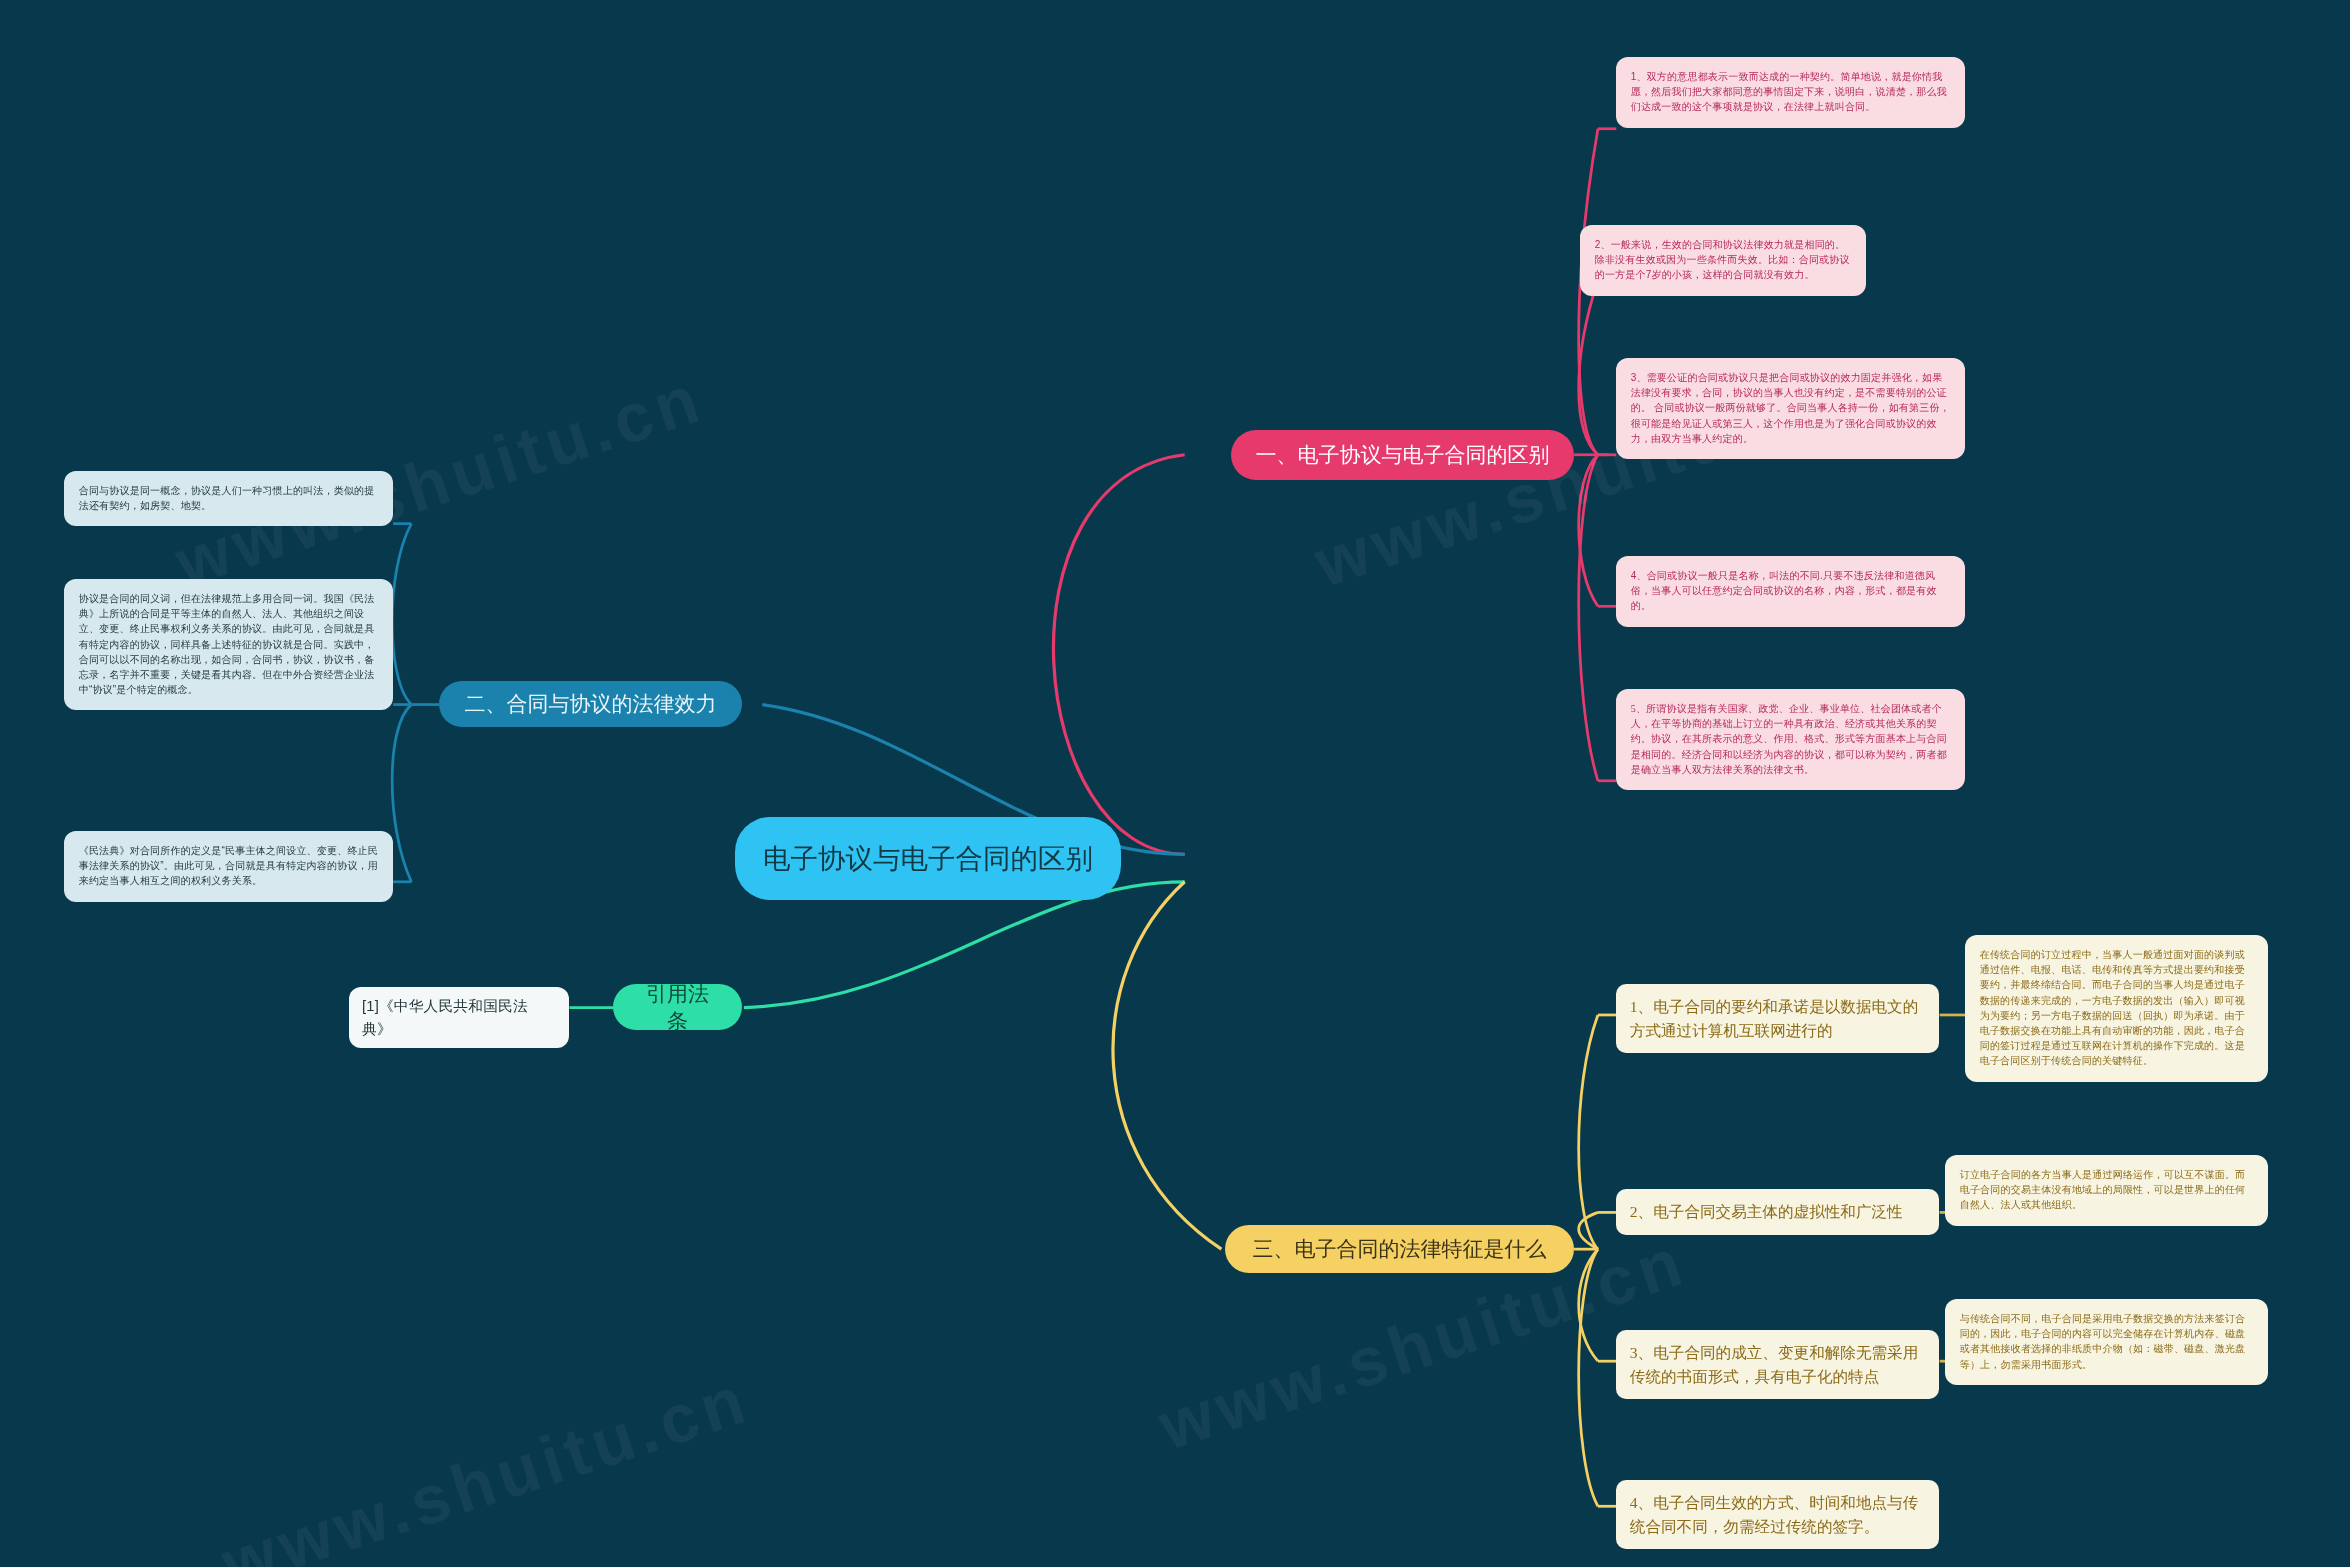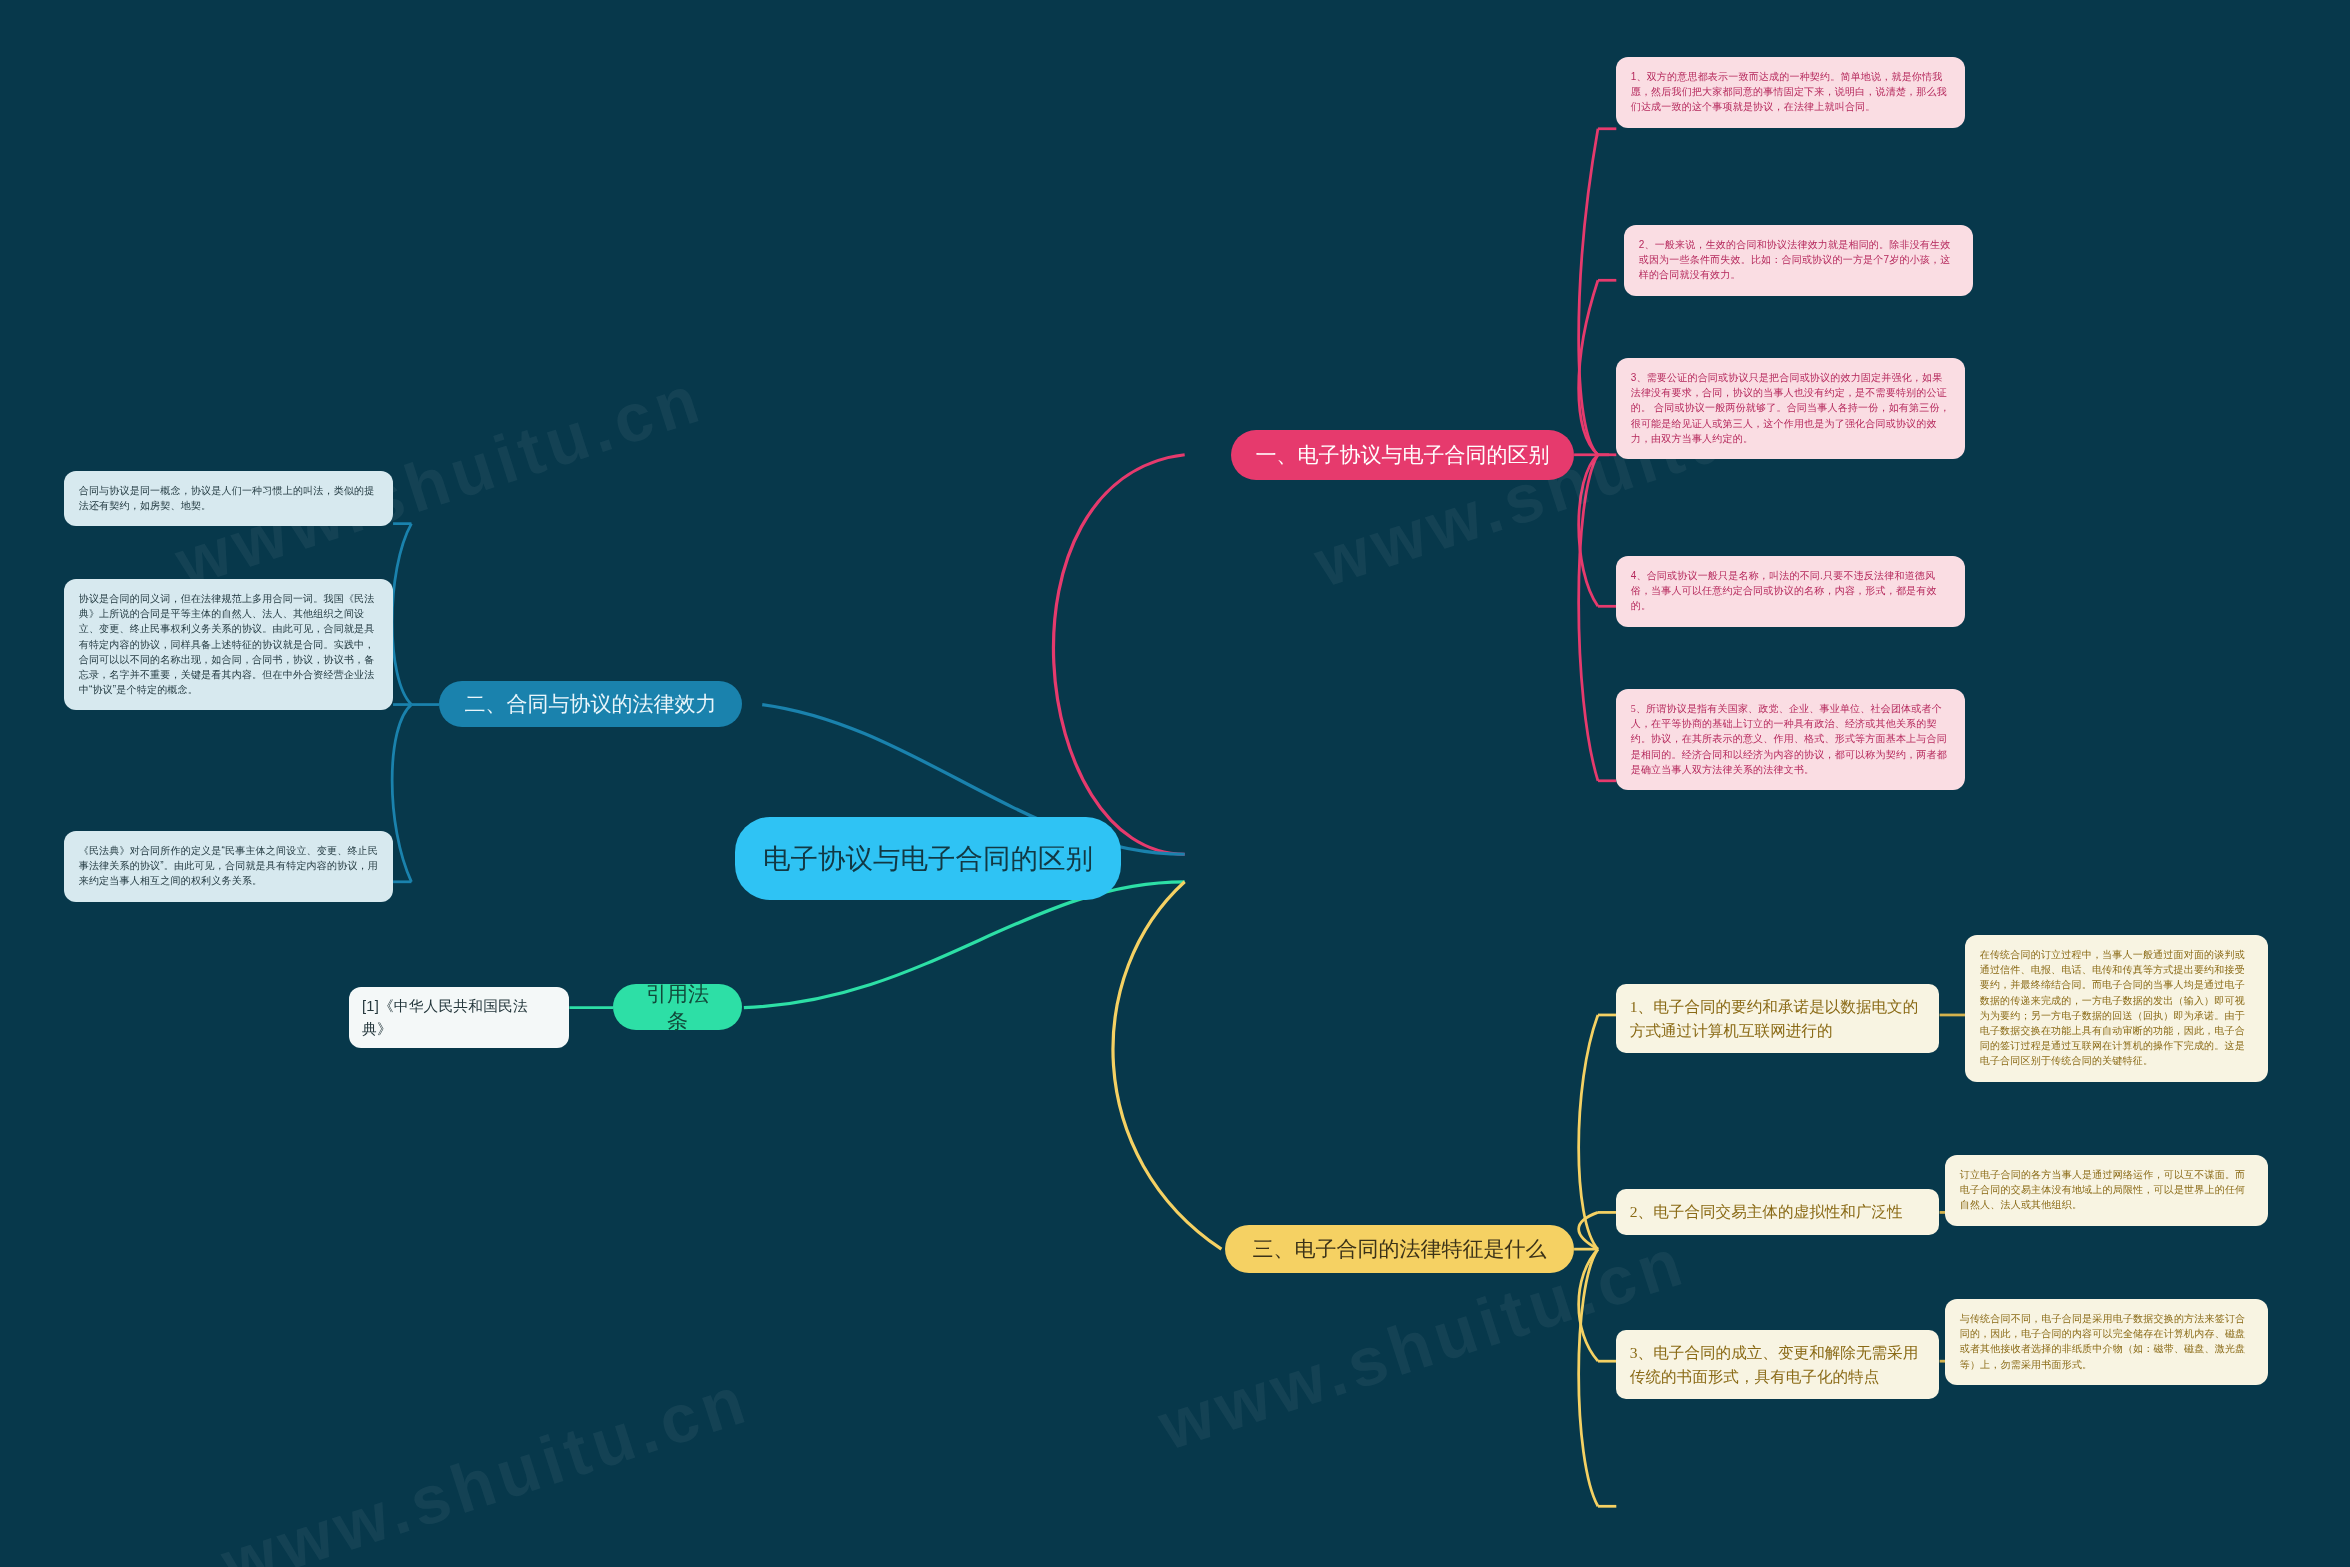--- a/index.html
+++ b/index.html
@@ -151,38 +151,39 @@
   <div class="wm wm1">www.shuitu.cn</div>
   <div class="wm wm2">www.shuitu.cn</div>
   <div class="wm wm3">www.shuitu.cn</div>
   <div class="wm wm4">www.shuitu.cn</div>
 
   <div class="node central" style="left:735px; top:817px; width:386px; height:83px;">电子协议与电子合同的区别</div>
 
   <div class="node branch branch-pink" style="left:1231px; top:430px; width:343px; height:50px;">一、电子协议与电子合同的区别</div>
 
   <div class="node leaf leaf-pink" style="left:1616px; top:57px; width:349px;">1、双方的意思都表示一致而达成的一种契约。简单地说，就是你情我愿，然后我们把大家都同意的事情固定下来，说明白，说清楚，那么我们达成一致的这个事项就是协议，在法律上就叫合同。</div>
-  <div class="node leaf leaf-pink" style="left:1624px; top:225px; width:349px;">2、一般来说，生效的合同和协议法律效力就是相同的。除非没有生效或因为一些条件而失效。比如：合同或协议的一方是个7岁的小孩，这样的合同就没有效力。</div>
+  <div class="node leaf leaf-pink" style="left:1580px; top:225px; width:286px;">2、一般来说，生效的合同和协议法律效力就是相同的。除非没有生效或因为一些条件而失效。比如：合同或协议的一方是个7岁的小孩，这样的合同就没有效力。</div>
   <div class="node leaf leaf-pink" style="left:1616px; top:358px; width:349px;">3、需要公证的合同或协议只是把合同或协议的效力固定并强化，如果法律没有要求，合同，协议的当事人也没有约定，是不需要特别的公证的。 合同或协议一般两份就够了。合同当事人各持一份，如有第三份，很可能是给见证人或第三人，这个作用也是为了强化合同或协议的效力，由双方当事人约定的。</div>
   <div class="node leaf leaf-pink" style="left:1616px; top:556px; width:349px;">4、合同或协议一般只是名称，叫法的不同.只要不违反法律和道德风俗，当事人可以任意约定合同或协议的名称，内容，形式，都是有效的。</div>
   <div class="node leaf leaf-pink" style="left:1616px; top:689px; width:349px;font-family:Liberation Serif, serif;">5、所谓协议是指有关国家、政党、企业、事业单位、社会团体或者个人，在平等协商的基础上订立的一种具有政治、经济或其他关系的契约。协议，在其所表示的意义、作用、格式、形式等方面基本上与合同是相同的。经济合同和以经济为内容的协议，都可以称为契约，两者都是确立当事人双方法律关系的法律文书。</div>
 
   <div class="node branch branch-teal" style="left:439px; top:681px; width:303px; height:46px;">二、合同与协议的法律效力</div>
 
   <div class="node leaf leaf-teal" style="left:64px; top:471px; width:329px;">合同与协议是同一概念，协议是人们一种习惯上的叫法，类似的提法还有契约，如房契、地契。</div>
   <div class="node leaf leaf-teal" style="left:64px; top:579px; width:329px;">协议是合同的同义词，但在法律规范上多用合同一词。我国《民法典》上所说的合同是平等主体的自然人、法人、其他组织之间设立、变更、终止民事权利义务关系的协议。由此可见，合同就是具有特定内容的协议，同样具备上述特征的协议就是合同。实践中，合同可以以不同的名称出现，如合同，合同书，协议，协议书，备忘录，名字并不重要，关键是看其内容。但在中外合资经营企业法中“协议”是个特定的概念。</div>
   <div class="node leaf leaf-teal" style="left:64px; top:831px; width:329px;">《民法典》对合同所作的定义是“民事主体之间设立、变更、终止民事法律关系的协议”。由此可见，合同就是具有特定内容的协议，用来约定当事人相互之间的权利义务关系。</div>
 
   <div class="node branch branch-green" style="left:613px; top:984px; width:129px; height:46px;">引用法条</div>
   <div class="node leaf leaf-white" style="left:349px; top:987px; width:220px; padding:8.3px 13px; font-size:14.7px;">[1]《中华人民共和国民法典》</div>
 
   <div class="node branch branch-yellow" style="left:1225px; top:1225px; width:349px; height:48px;">三、电子合同的法律特征是什么</div>
 
   <div class="node sub-yellow" style="left:1616px; top:984px; width:323px;">1、电子合同的要约和承诺是以数据电文的方式通过计算机互联网进行的</div>
   <div class="node sub-yellow" style="left:1616px; top:1189px; width:323px;">2、电子合同交易主体的虚拟性和广泛性</div>
   <div class="node sub-yellow" style="left:1616px; top:1330px; width:323px;">3、电子合同的成立、变更和解除无需采用传统的书面形式，具有电子化的特点</div>
+  <div class="node sub-yellow" style="left:1616px; top:1480px; width:323px;">4、电子合同生效的方式、时间和地点与传统合同不同，勿需经过传统的签字。</div>
 
   <div class="node leaf leaf-cream" style="left:1965px; top:935px; width:303px;">在传统合同的订立过程中，当事人一般通过面对面的谈判或通过信件、电报、电话、电传和传真等方式提出要约和接受要约，并最终缔结合同。而电子合同的当事人均是通过电子数据的传递来完成的，一方电子数据的发出（输入）即可视为为要约；另一方电子数据的回送（回执）即为承诺。由于电子数据交换在功能上具有自动审断的功能，因此，电子合同的签订过程是通过互联网在计算机的操作下完成的。这是电子合同区别于传统合同的关键特征。</div>
   <div class="node leaf leaf-cream" style="left:1945px; top:1155px; width:323px;">订立电子合同的各方当事人是通过网络运作，可以互不谋面。而电子合同的交易主体没有地域上的局限性，可以是世界上的任何自然人、法人或其他组织。</div>
   <div class="node leaf leaf-cream" style="left:1945px; top:1299px; width:323px;">与传统合同不同，电子合同是采用电子数据交换的方法来签订合同的，因此，电子合同的内容可以完全储存在计算机内存、磁盘或者其他接收者选择的非纸质中介物（如：磁带、磁盘、激光盘等）上，勿需采用书面形式。</div>
 
 </div>
 
 
 </body></html>

